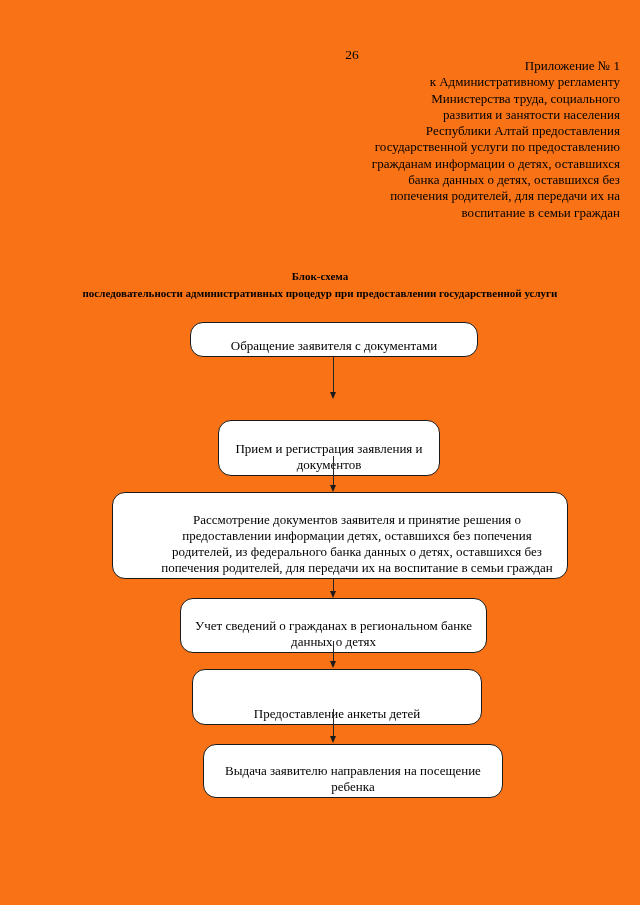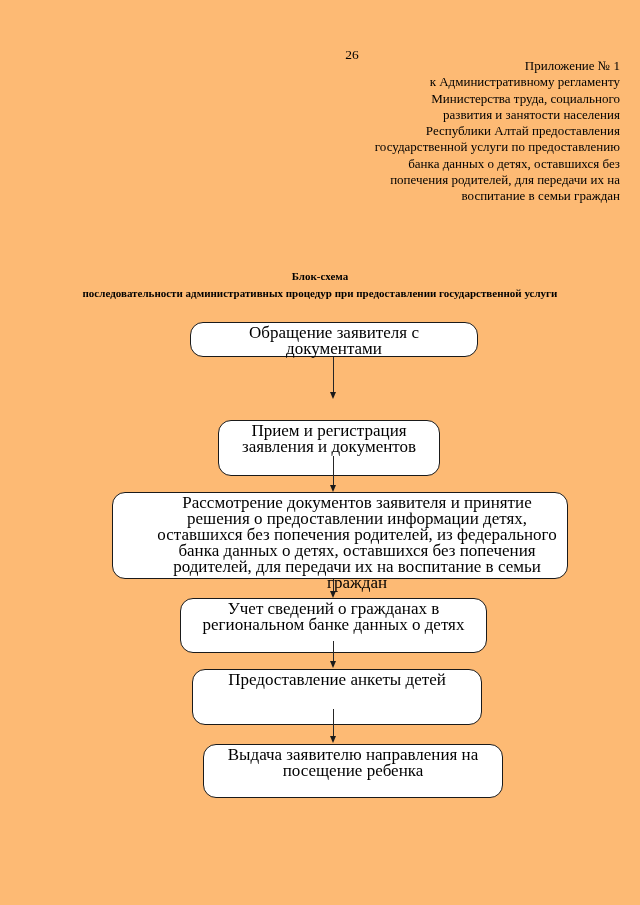--- a/index.html
+++ b/index.html
@@ -4,21 +4,21 @@
 <style>
   html, body {
     margin: 0;
     padding: 0;
     background: #ffffff;
   }
   .page {
     position: relative;
     width: 640px;
     height: 905px;
-    background: #fdba74;
+    background: #f97316;
     font-family: "Liberation Serif", "DejaVu Serif", serif;
     color: #000000;
     overflow: hidden;
     text-decoration: underline;
   }
 
   
   .page-number {
     position: absolute;
     top: 47px;
@@ -62,24 +62,24 @@
     width: 640px;
     height: 905px;
   }
   .node {
     position: absolute;
     box-sizing: border-box;
     border: 1px solid #1a1a1a;
     border-radius: 13px;
     background: #ffffff;
     display: flex;
-    align-items: flex-start;
+    align-items: flex-end;
     justify-content: center;
     text-align: center;
-    font-size: 17px;
+    font-size: 13px;
     line-height: 16px;
     padding: 2px 10px;
   }
   .node .txt { display: block; width: 100%; }
 
   .connector {
     position: absolute;
     width: 1px;
     background: #262626;
   }
@@ -99,20 +99,21 @@
 
   <div class="page-number">26</div>
 
   <div class="appendix-block">
     <span class="ln">Приложение № 1</span>
     <span class="ln">к Административному регламенту</span>
     <span class="ln">Министерства труда, социального</span>
     <span class="ln">развития и занятости населения</span>
     <span class="ln">Республики Алтай предоставления</span>
     <span class="ln">государственной услуги по предоставлению</span>
+    <span class="ln">гражданам информации о детях, оставшихся</span>
     <span class="ln">банка данных о детях, оставшихся без</span>
     <span class="ln">попечения родителей, для передачи их на</span>
     <span class="ln">воспитание в семьи граждан</span>
   </div>
 
   <div class="doc-title">
     <span class="ln">Блок-схема</span>
     <span class="ln">последовательности административных процедур при предоставлении государственной услуги</span>
   </div>
 

